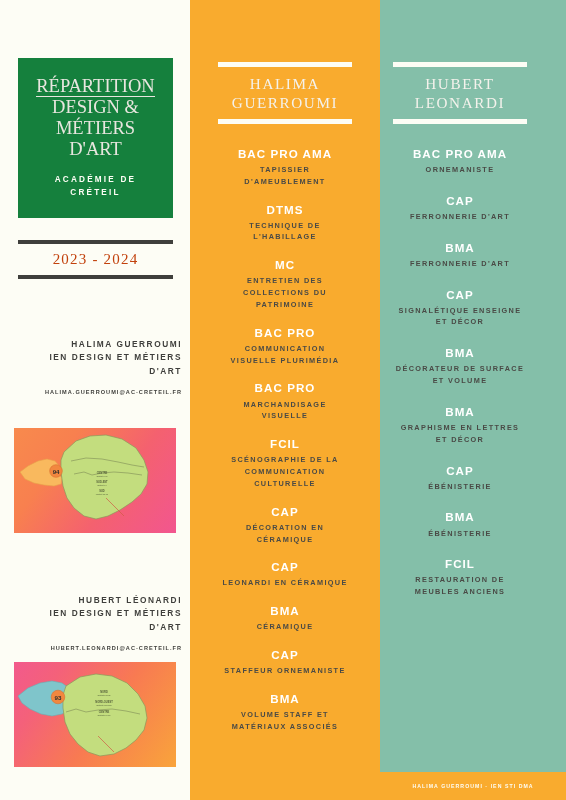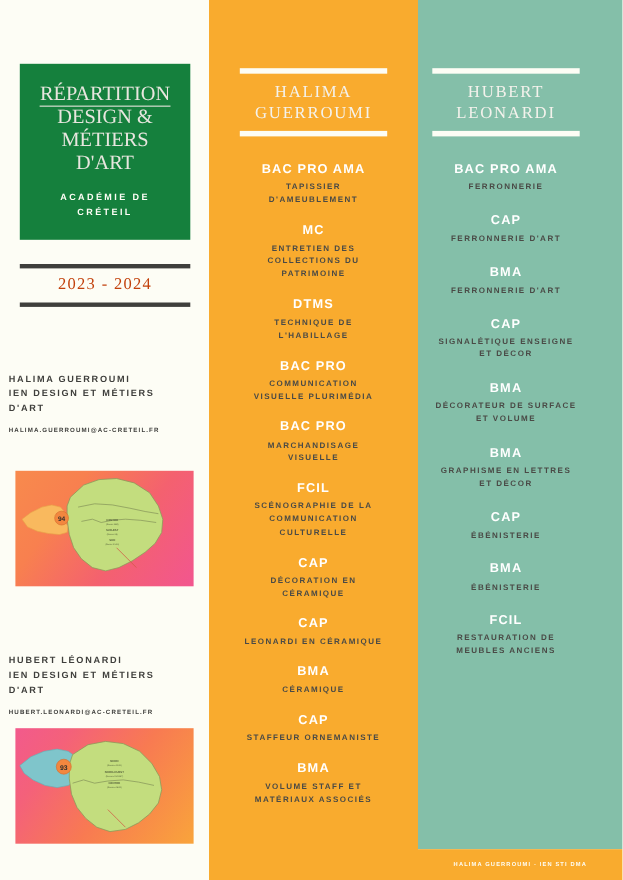--- a/index.html
+++ b/index.html
@@ -118,21 +118,21 @@
     color: #c2410c;
     letter-spacing: 1.2px;
     padding: 8px 0 8px 0;
     line-height: 1;
   }
 
   .contact {
     position: absolute;
     left: 8px;
     width: 174px;
-    text-align: left;
+    text-align: right;
   }
   .contact-name {
     color: #3f3f3c;
     font-size: 8.3px;
     font-weight: 700;
     letter-spacing: 1.55px;
     line-height: 1.62;
   }
   .contact-email {
     margin-top: 11px;
@@ -298,26 +298,26 @@
         <span>GUERROUMI</span>
       </div>
       <div class="col-rule"></div>
     </div>
     <div class="entries">
         <div class="entry">
           <div class="entry-title">BAC PRO AMA</div>
           <div class="entry-sub">TAPISSIER<br>D'AMEUBLEMENT</div>
         </div>
         <div class="entry">
+          <div class="entry-title">DTMS</div>
+          <div class="entry-sub">TECHNIQUE DE<br>L'HABILLAGE</div>
+        </div>
+        <div class="entry">
           <div class="entry-title">MC</div>
           <div class="entry-sub">ENTRETIEN DES<br>COLLECTIONS DU<br>PATRIMOINE</div>
-        </div>
-        <div class="entry">
-          <div class="entry-title">DTMS</div>
-          <div class="entry-sub">TECHNIQUE DE<br>L'HABILLAGE</div>
         </div>
         <div class="entry">
           <div class="entry-title">BAC PRO</div>
           <div class="entry-sub">COMMUNICATION<br>VISUELLE PLURIMÉDIA</div>
         </div>
         <div class="entry">
           <div class="entry-title">BAC PRO</div>
           <div class="entry-sub">MARCHANDISAGE<br>VISUELLE</div>
         </div>
         <div class="entry">
@@ -352,21 +352,21 @@
       <div class="col-rule"></div>
       <div class="col-header-name">
         <span>HUBERT</span><br>
         <span>LEONARDI</span>
       </div>
       <div class="col-rule"></div>
     </div>
     <div class="entries">
         <div class="entry">
           <div class="entry-title">BAC PRO AMA</div>
-          <div class="entry-sub">FERRONNERIE</div>
+          <div class="entry-sub">ORNEMANISTE</div>
         </div>
         <div class="entry">
           <div class="entry-title">CAP</div>
           <div class="entry-sub">FERRONNERIE D'ART</div>
         </div>
         <div class="entry">
           <div class="entry-title">BMA</div>
           <div class="entry-sub">FERRONNERIE D'ART</div>
         </div>
         <div class="entry">

